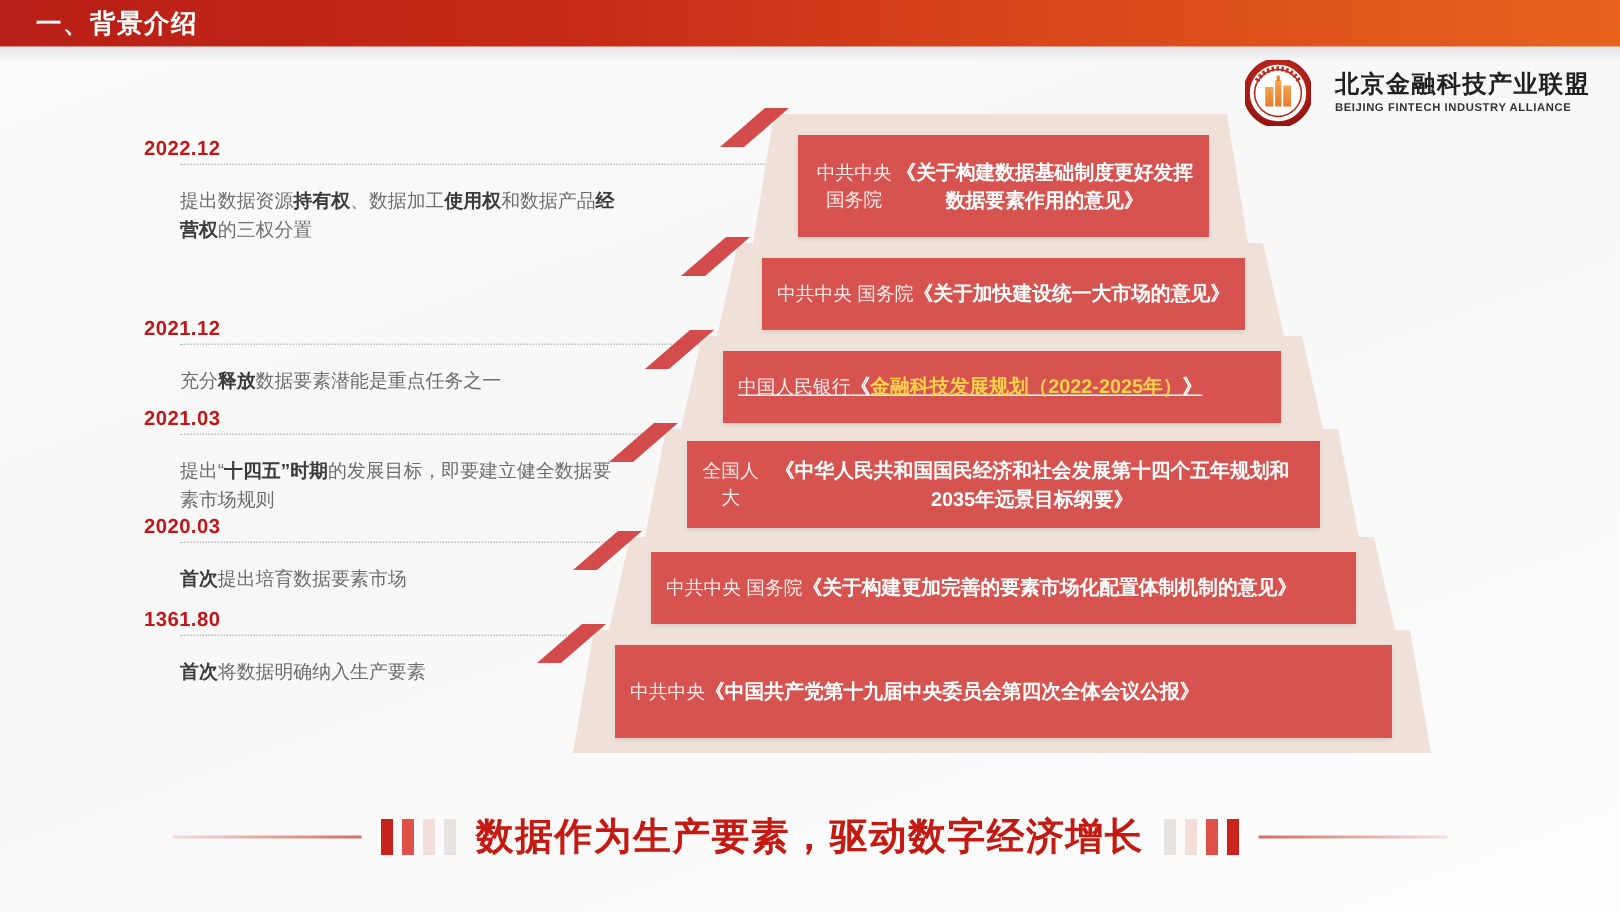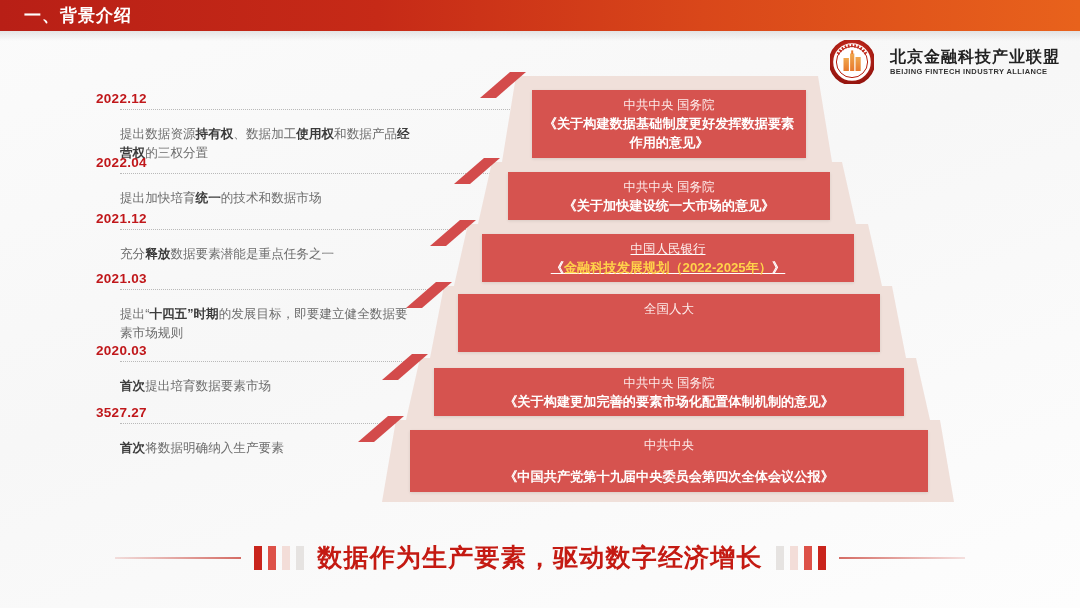--- a/index.html
+++ b/index.html
@@ -72,22 +72,22 @@
     position:absolute;
     background:#f0e0da;
   }
   .wedge {
     position:absolute; background:#d34b4b;
   }
   .card {
     position:absolute;
     background:#d6534f;
     color:#ffffff;
-    display:flex; flex-direction:column;
-    align-items:center; justify-content:space-between;
+    display:flex; 
+    align-items:center; justify-content:flex-start;
     text-align:center;
     padding:6px 10px;
     box-shadow:0 1px 3px rgba(0,0,0,.10);
   }
   .card .org {
     font-size:12.5px; font-weight:400; line-height:1.45;
     color:#fdeceb;
   }
   .card .doc {
     font-size:13.2px; font-weight:700; line-height:1.45;
@@ -153,42 +153,37 @@
       <div class="logo-en">BEIJING  FINTECH  INDUSTRY  ALLIANCE</div>
     </div>
   </div>
 
   <div class="timeline" id="timeline">
       <div class="tl-item" style="top: 16px;">
         <div class="tl-date">2022.12</div>
         <div class="tl-dots" style="width: 392px;"></div>
         <div class="tl-desc">提出数据资源<b>持有权</b>、数据加工<b>使用权</b>和数据产品<b>经营权</b>的三权分置</div>
       </div>
-      <div class="tl-item" style="top: 80px;">
-        <div class="tl-date">2022.04</div>
-        <div class="tl-dots" style="width: 374px;"></div>
-        <div class="tl-desc">提出加快培育<b>统一</b>的技术和数据市场</div>
-      </div>
       <div class="tl-item" style="top: 136px;">
         <div class="tl-date">2021.12</div>
         <div class="tl-dots" style="width: 356px;"></div>
         <div class="tl-desc">充分<b>释放</b>数据要素潜能是重点任务之一</div>
       </div>
       <div class="tl-item" style="top: 196px;">
         <div class="tl-date">2021.03</div>
         <div class="tl-dots" style="width: 338px;"></div>
         <div class="tl-desc">提出“<b>十四五”时期</b>的发展目标，即要建立健全数据要素市场规则</div>
       </div>
       <div class="tl-item" style="top: 268px;">
         <div class="tl-date">2020.03</div>
         <div class="tl-dots" style="width: 320px;"></div>
         <div class="tl-desc"><b>首次</b>提出培育数据要素市场</div>
       </div>
       <div class="tl-item" style="top: 330px;">
-        <div class="tl-date">3527.27</div>
+        <div class="tl-date">1361.80</div>
         <div class="tl-dots" style="width: 302px;"></div>
         <div class="tl-desc"><b>首次</b>将数据明确纳入生产要素</div>
       </div>
     </div>
 
   <div class="stairs" id="stairs">
       <div class="tread" style="left: 172px; top: 0px; width: 330px; height: 86px; background: rgb(240, 224, 218); clip-path: polygon(14px 0px, 316px 0px, 100% 100%, 0px 100%);"></div>
       <div class="wedge" style="left: 150px; top: -4px; width: 46px; height: 26px; background: rgb(211, 75, 75); clip-path: polygon(0px 100%, 30px 0px, 46px 0px, 16px 100%);"></div>
       <div class="card" style="left: 202px; top: 14px; width: 274px; height: 68px; background: rgb(214, 83, 79);">
         <div class="org">中共中央 国务院</div>
@@ -203,20 +198,21 @@
       <div class="tread" style="left: 124px; top: 148px; width: 428px; height: 62px; background: rgb(240, 224, 218); clip-path: polygon(14px 0px, 414px 0px, 100% 100%, 0px 100%);"></div>
       <div class="wedge" style="left: 100px; top: 144px; width: 46px; height: 26px; background: rgb(211, 75, 75); clip-path: polygon(0px 100%, 30px 0px, 46px 0px, 16px 100%);"></div>
       <div class="card" style="left: 152px; top: 158px; width: 372px; height: 48px; background: rgb(214, 83, 79); text-decoration: underline;">
         <div class="org">中国人民银行</div>
         <div class="doc">《<span class="gold">金融科技发展规划（2022-2025年）</span>》</div>
       </div>
       <div class="tread" style="left: 100px; top: 210px; width: 476px; height: 72px; background: rgb(240, 224, 218); clip-path: polygon(14px 0px, 462px 0px, 100% 100%, 0px 100%);"></div>
       <div class="wedge" style="left: 76px; top: 206px; width: 46px; height: 26px; background: rgb(211, 75, 75); clip-path: polygon(0px 100%, 30px 0px, 46px 0px, 16px 100%);"></div>
       <div class="card" style="left: 128px; top: 218px; width: 422px; height: 58px; background: rgb(214, 83, 79);">
         <div class="org">全国人大</div>
+        <div class="doc">《中华人民共和国国民经济和社会发展第十四个五年规划和2035年远景目标纲要》</div>
       </div>
       <div class="tread" style="left: 76px; top: 282px; width: 524px; height: 62px; background: rgb(240, 224, 218); clip-path: polygon(14px 0px, 510px 0px, 100% 100%, 0px 100%);"></div>
       <div class="wedge" style="left: 52px; top: 278px; width: 46px; height: 26px; background: rgb(211, 75, 75); clip-path: polygon(0px 100%, 30px 0px, 46px 0px, 16px 100%);"></div>
       <div class="card" style="left: 104px; top: 292px; width: 470px; height: 48px; background: rgb(214, 83, 79);">
         <div class="org">中共中央 国务院</div>
         <div class="doc">《关于构建更加完善的要素市场化配置体制机制的意见》</div>
       </div>
       <div class="tread" style="left: 52px; top: 344px; width: 572px; height: 82px; background: rgb(240, 224, 218); clip-path: polygon(14px 0px, 558px 0px, 100% 100%, 0px 100%);"></div>
       <div class="wedge" style="left: 28px; top: 340px; width: 46px; height: 26px; background: rgb(211, 75, 75); clip-path: polygon(0px 100%, 30px 0px, 46px 0px, 16px 100%);"></div>
       <div class="card" style="left: 80px; top: 354px; width: 518px; height: 62px; background: rgb(214, 83, 79);">

